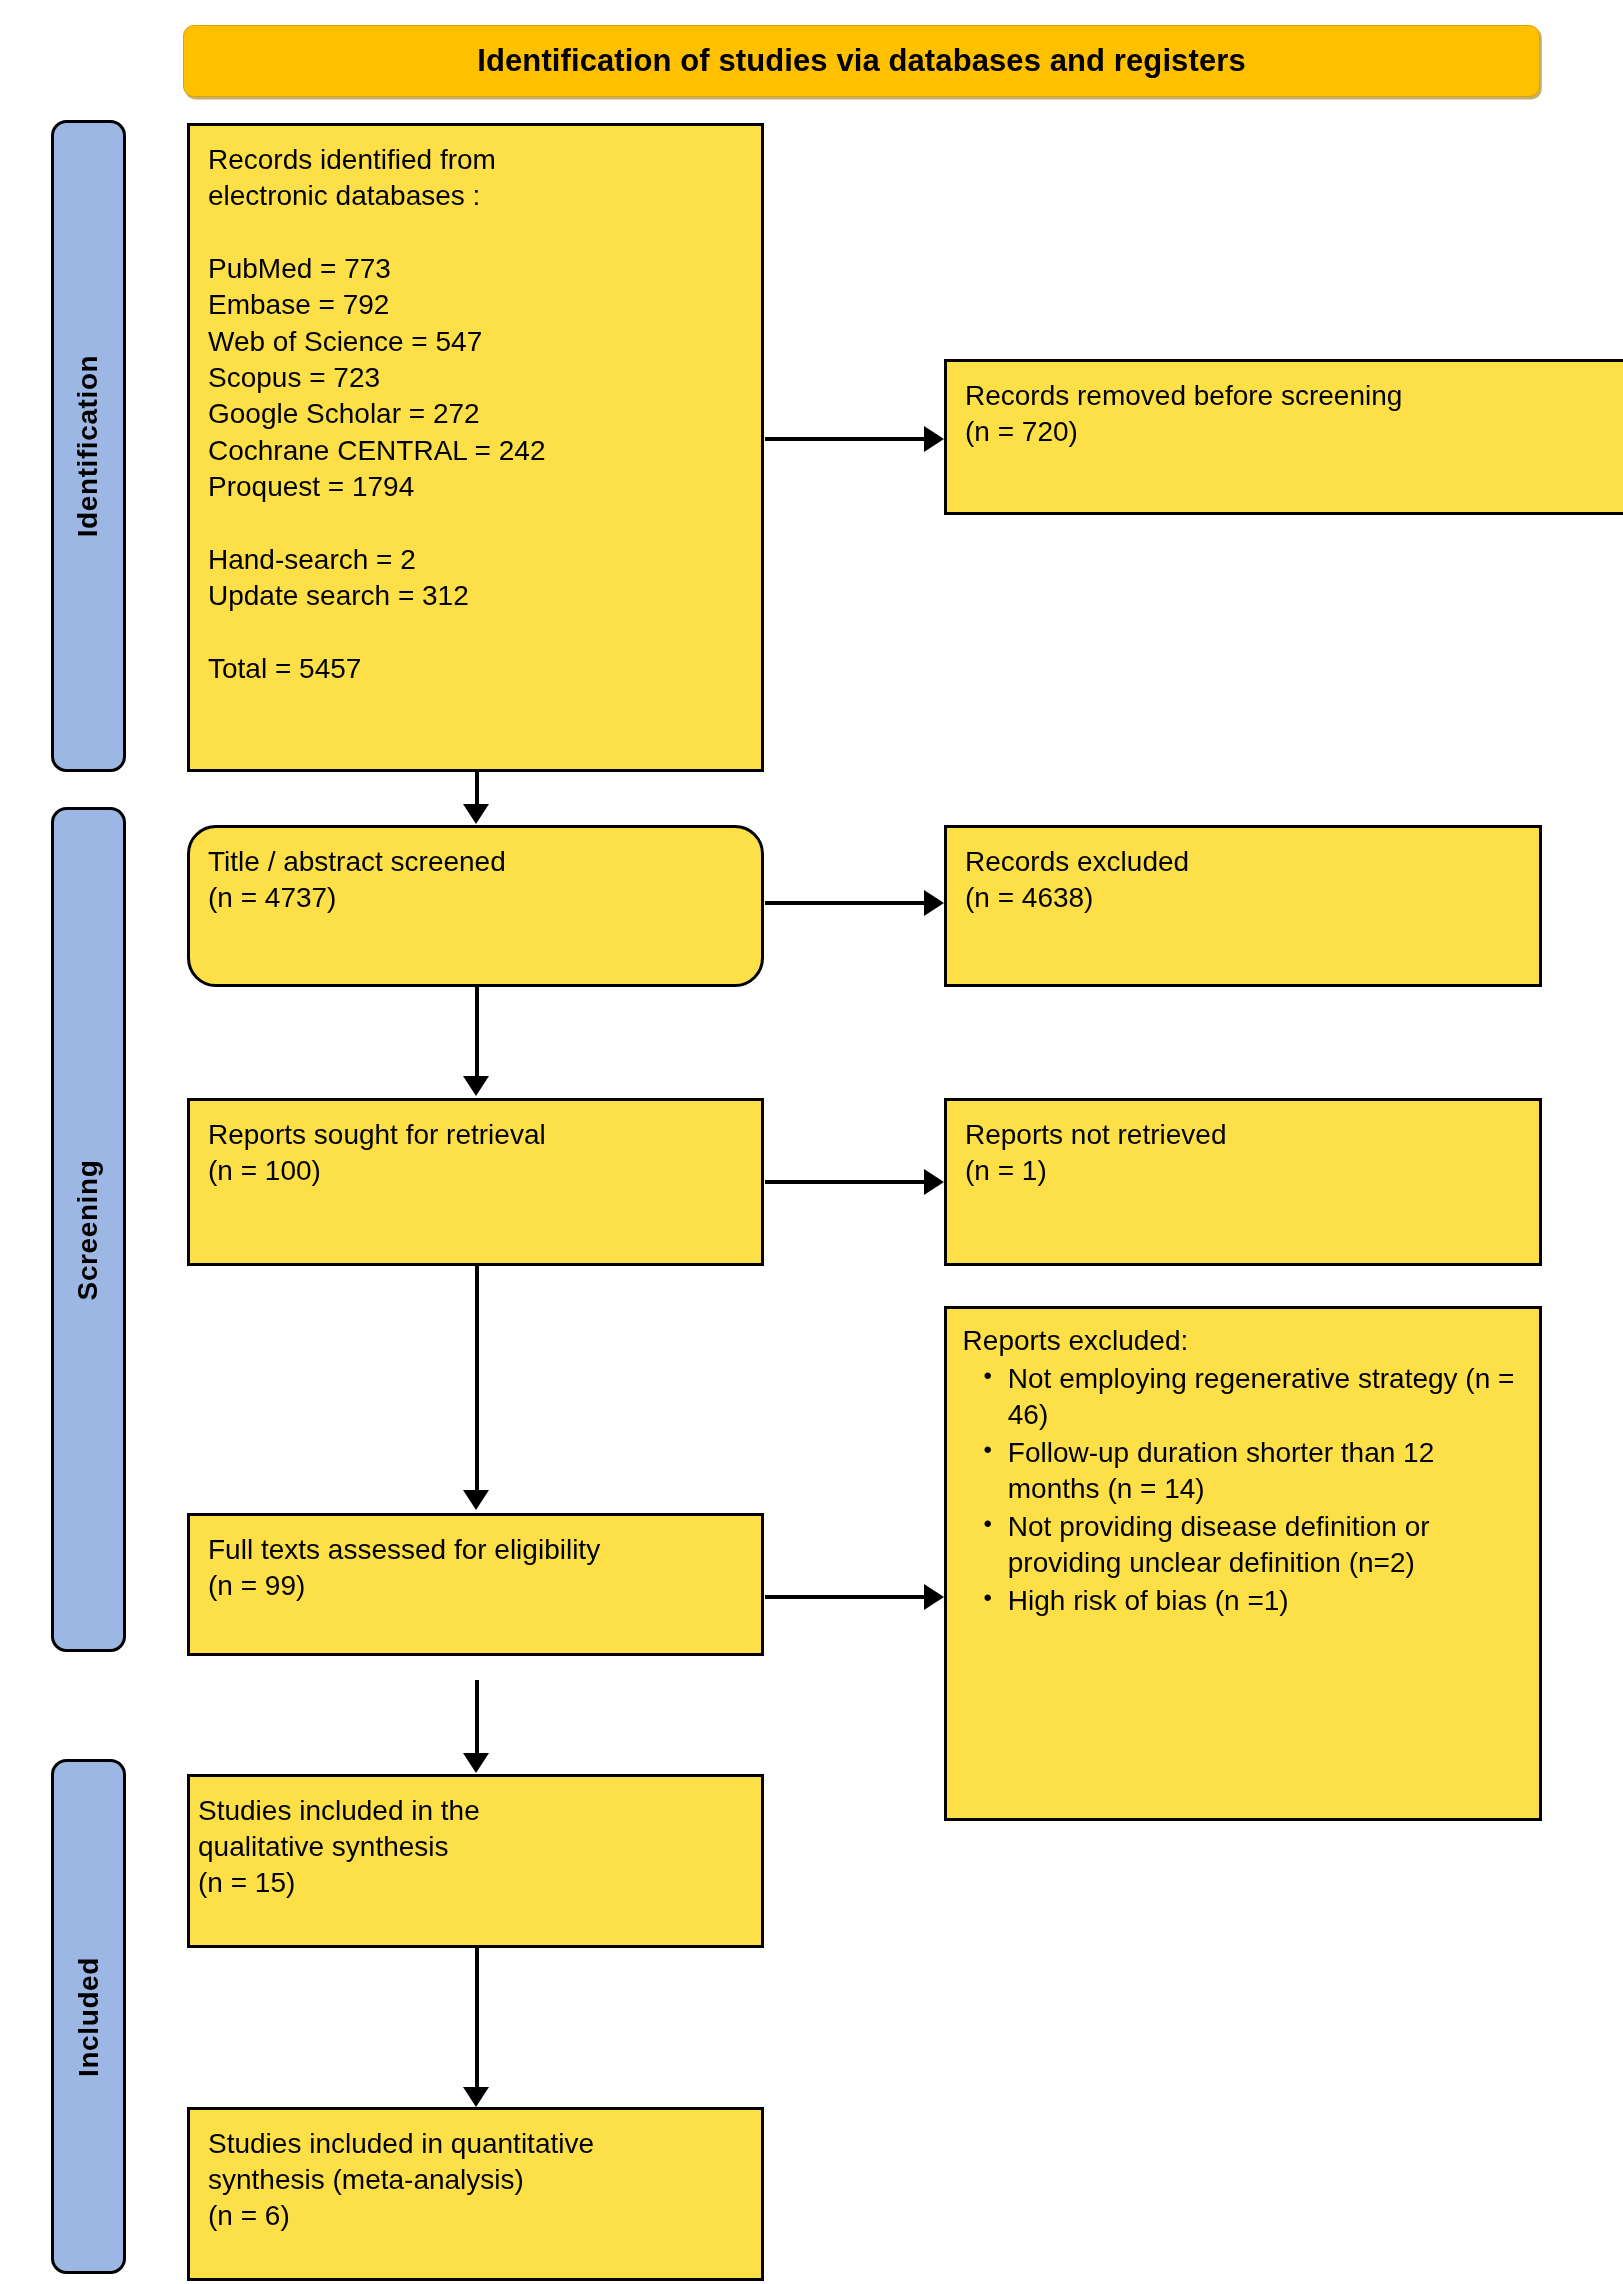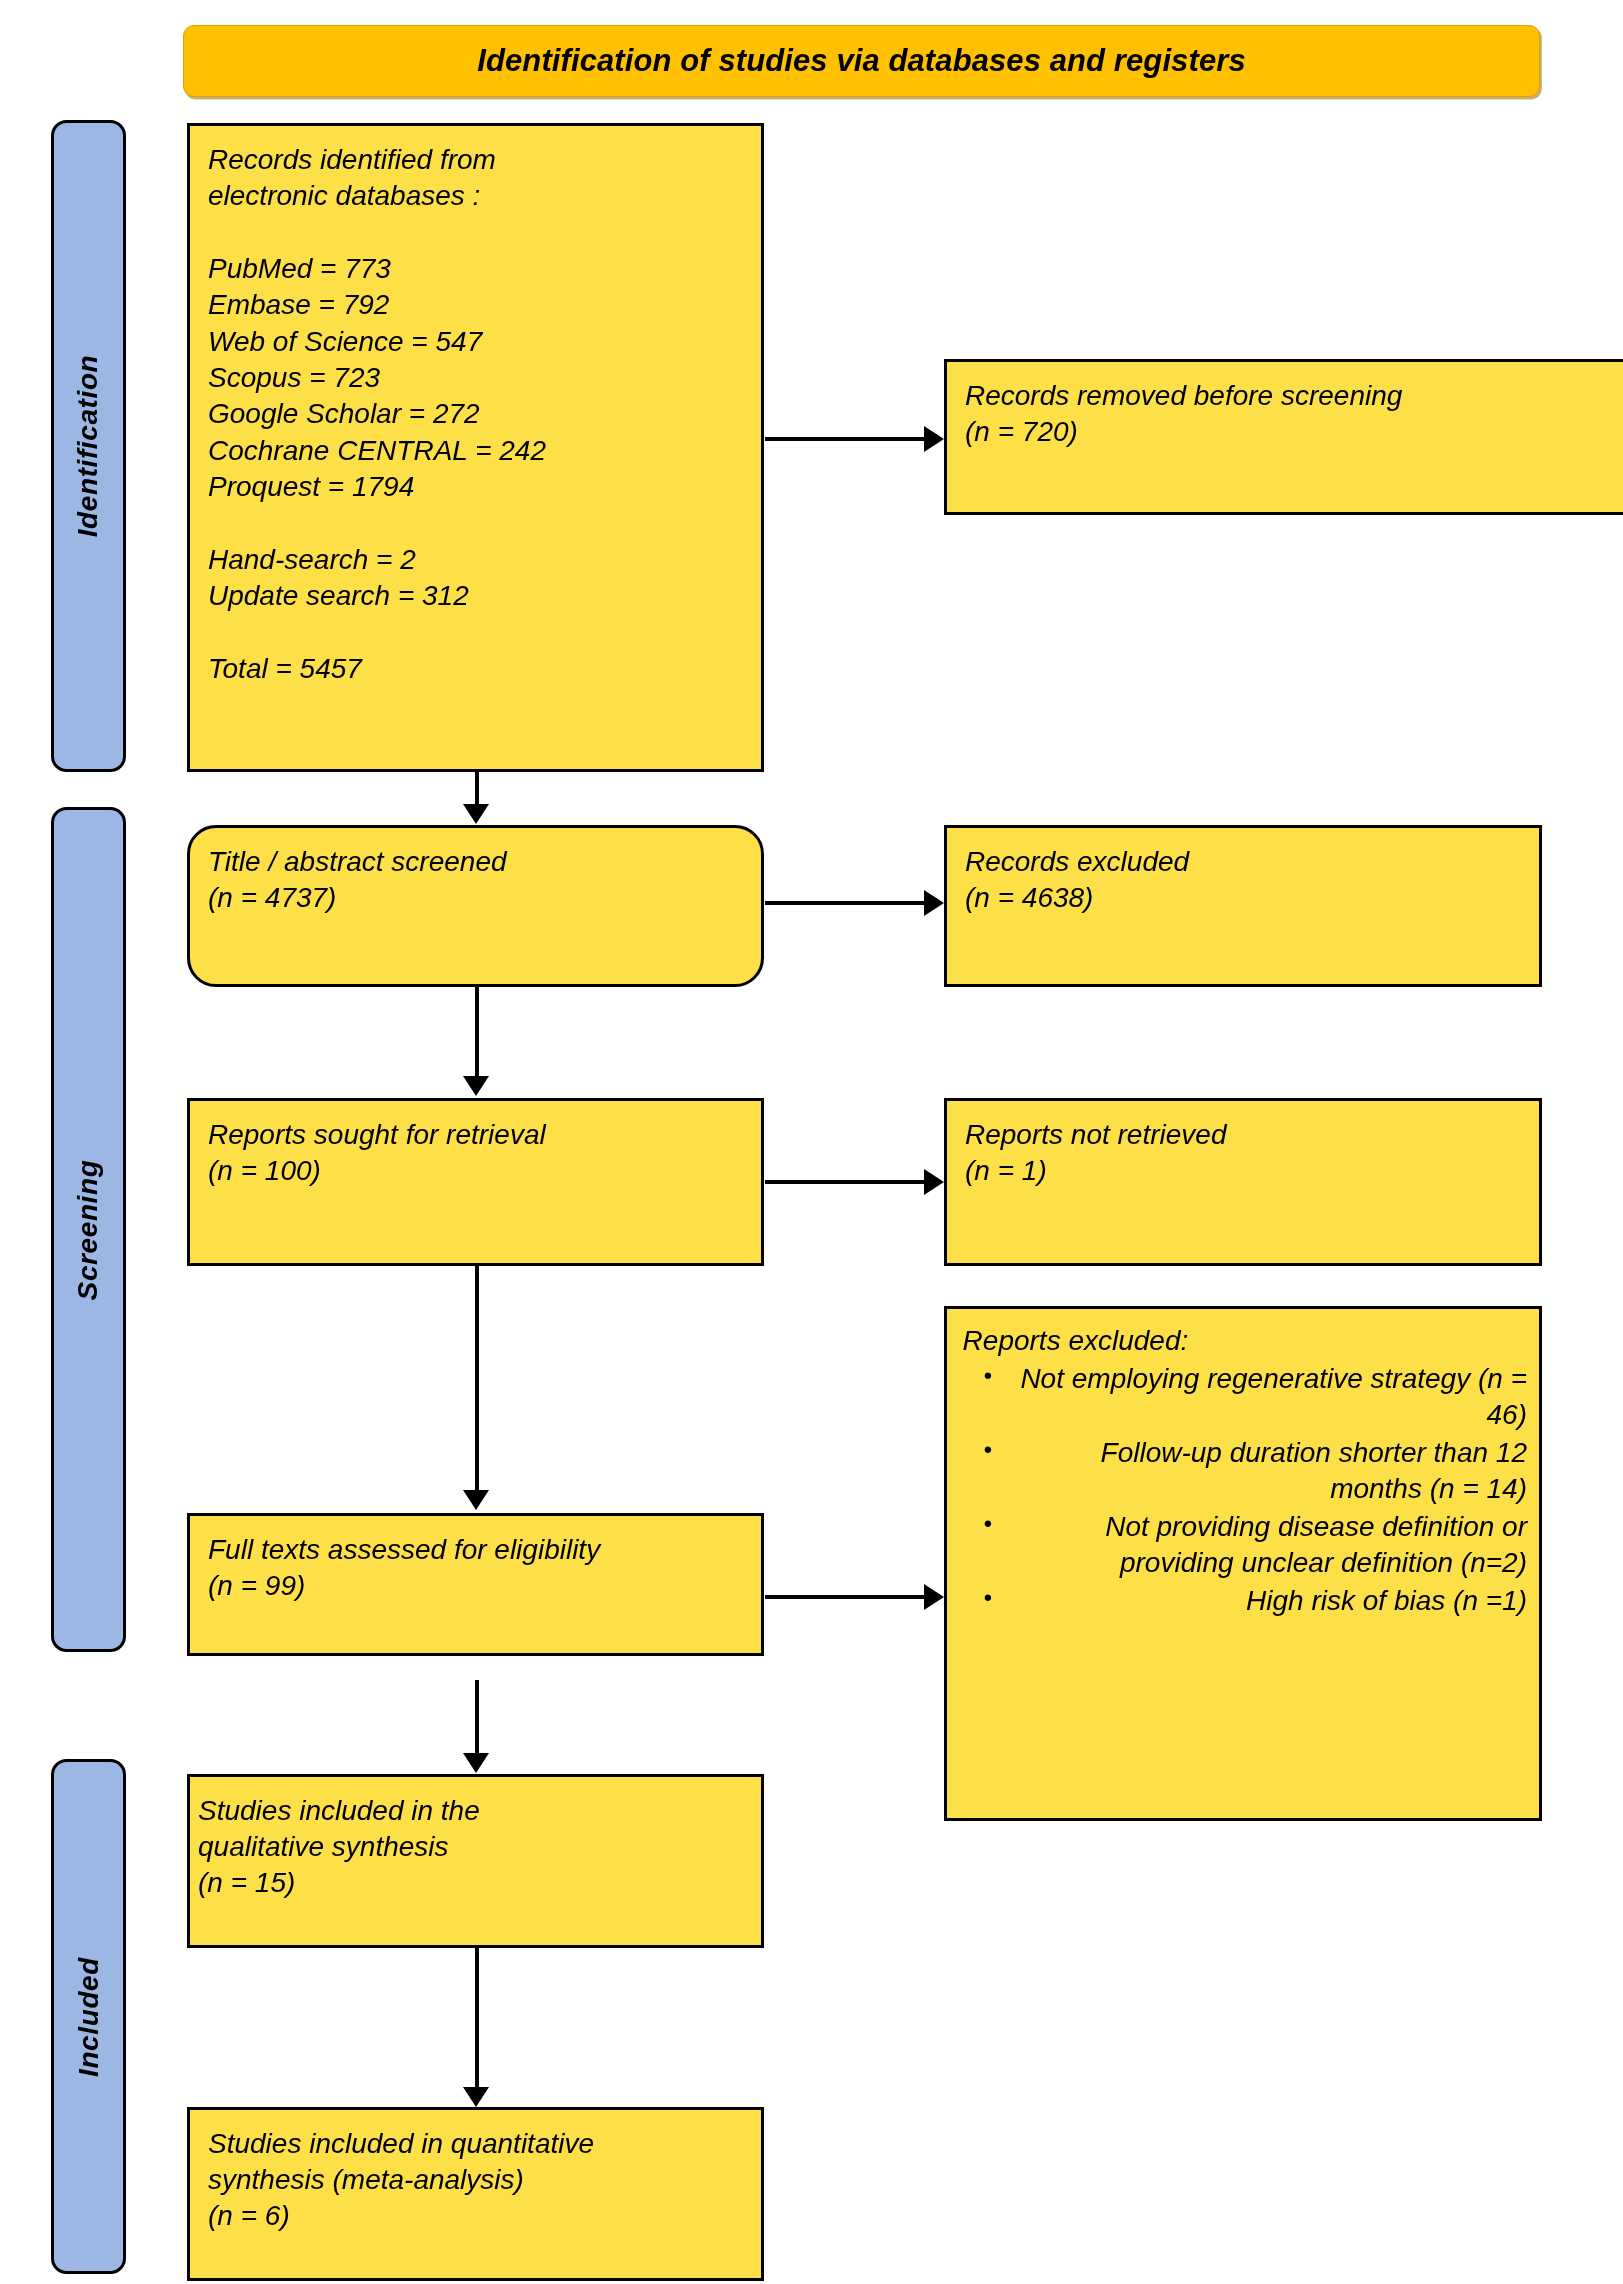--- a/index.html
+++ b/index.html
@@ -11,21 +11,20 @@
   body {
     font-family: "Liberation Sans", sans-serif;
     color: #000000;
   }
   #canvas {
     position: relative;
     width: 1623px;
     height: 2284px;
     background: #ffffff;
     overflow: hidden;
-    font-style: italic;
   }
 
   
   .banner {
     position: absolute;
     left: 183px;
     top: 25px;
     width: 1357px;
     height: 72px;
     background: #FFC000;
@@ -86,21 +85,20 @@
   
   .excl-head {
     font-size: 28px;
     line-height: 1.30;
     margin: 0 0 1.2px 0;
   }
   ul.excl-list {
     margin: 0;
     padding-left: 44px;
     list-style: none;
-    text-align: right;
   }
   ul.excl-list li {
     font-size: 28px;
     line-height: 1.30;
     position: relative;
     margin: 0 0 1.2px 0;
     padding-left: 1.2px;
   }
   ul.excl-list li::before {
     content: "\2022";

